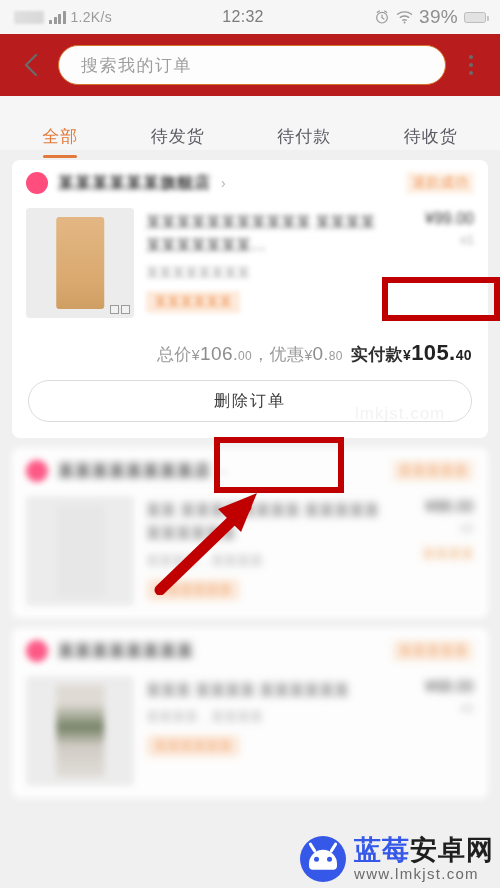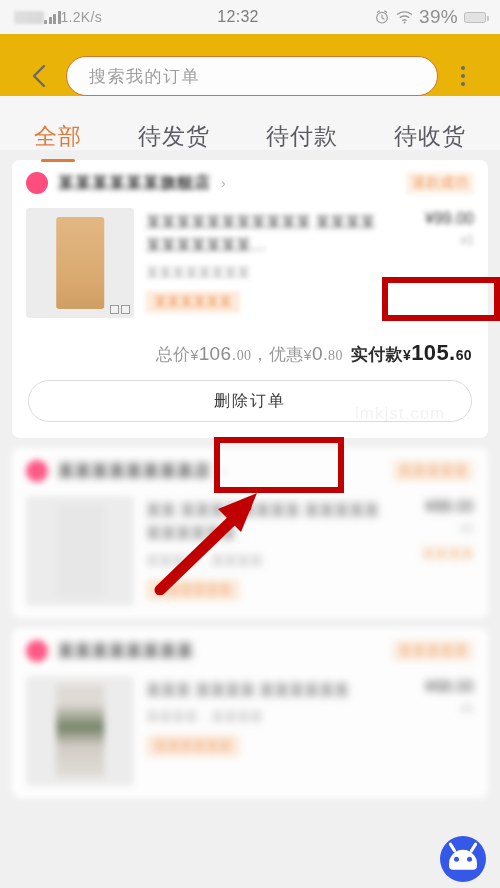--- a/index.html
+++ b/index.html
@@ -19,21 +19,21 @@
   .statusbar {
     height: 34px;
     background: #f6f6f6;
     display: flex;
     align-items: center;
     padding: 0 14px;
     color: #8d8d8d;
     font-size: 15px;
     letter-spacing: .3px;
   }
-  .sb-left { display: flex; align-items: center; flex: 0 0 auto; }
+  .sb-left { display: flex; align-items: center; gap: 5px; flex: 0 0 auto; }
   .sb-center { flex: 1; text-align: center; color: #7d7d7d; font-size: 16px; }
   .sb-right { display: flex; align-items: center; gap: 6px; flex: 0 0 auto; }
   .carrier-blur {
     width: 30px; height: 13px;
     background: linear-gradient(90deg, #d8d8d8, #cfcfcf);
     border-radius: 2px;
     filter: blur(1.6px);
     opacity: .75;
   }
   .sig-bars { display: flex; align-items: flex-end; gap: 1.5px; height: 13px; }
@@ -52,24 +52,24 @@
   }
   .batt::after {
     content: ""; position: absolute; right: -4px; top: 3px;
     width: 2px; height: 5px; background: #c6c6c6; border-radius: 0 1px 1px 0;
   }
   .pct { font-size: 19px; color: #8f8f8f; }
 
   
   .header {
     height: 62px;
-    background: #eab308;
+    background: #b91c1c;
     display: flex;
-    align-items: flex-end;
-    padding: 0 22px;
+    align-items: center;
+    padding: 0 14px;
     gap: 10px;
   }
   .back-btn {
     width: 34px; height: 40px;
     display: flex; align-items: center; justify-content: center;
     flex: 0 0 auto;
   }
   .searchbox {
     flex: 1;
     height: 40px;
@@ -97,21 +97,21 @@
   .tabs {
     height: 54px;
     background: #f6f6f6;
     display: flex;
     align-items: center;
     justify-content: space-around;
     padding: 0 6px;
     position: relative;
   }
   .tab {
-    font-size: 23px;
+    font-size: 17px;
     color: #5b5b63;
     letter-spacing: 1px;
     position: relative;
     padding: 6px 2px 12px;
     white-space: nowrap;
     margin-top: 32px;
   }
   .tab.active { color: #e2793a; }
   .tab.active::after {
     content: "";
@@ -207,21 +207,21 @@
 
   
   .total-row {
     text-align: right;
     padding: 10px 16px 14px;
     font-size: 17px;
     color: #9a9a9a;
     letter-spacing: .4px;
   }
   .total-row .num { font-size: 19px; color: #8d8d8d; }
-  .total-row .cents { font-size: 14px; font-family: Liberation Serif, serif; }
+  .total-row .cents { font-size: 12px; }
   .total-row .pay-label { color: #2f2f2f; font-weight: bold; margin-left: 8px; }
   .total-row .pay-num { color: #222; font-weight: bold; font-size: 22px; }
   .total-row .pay-cents { color: #222; font-weight: bold; font-size: 14px; }
   .yen { font-size: 14px; }
 
   
   .actions {
     display: flex; justify-content: center;
     gap: 16px; padding: 0 16px 16px; flex-direction: column;
   }
@@ -372,21 +372,21 @@
           <div class="goods-title">某某某某某某某某某某某 某某某某某某某某某某某…</div>
           <div class="goods-spec">某某某某某某某某</div>
           <span class="goods-tag">某某某某某某</span>
         </div>
         <div class="goods-right">
           <div class="goods-price">¥99.00</div>
           <div class="goods-qty">x1</div>
         </div>
       </div>
       <div class="total-row">
-        <span>总价</span><span class="yen">¥</span><span class="num">106</span>.<span class="cents">00</span>，<span>优惠</span><span class="yen">¥</span><span class="num">0</span>.<span class="cents">80</span><span class="pay-label">实付款</span><span class="yen pay-cents">¥</span><span class="pay-num">105</span><span class="pay-num">.</span><span class="pay-cents">60</span>
+        <span>总价</span><span class="yen">¥</span><span class="num">106</span>.<span class="cents">00</span>，<span>优惠</span><span class="yen">¥</span><span class="num">0</span>.<span class="cents">80</span><span class="pay-label">实付款</span><span class="yen pay-cents">¥</span><span class="pay-num">105</span><span class="pay-num">.</span><span class="pay-cents">40</span>
       </div>
       <div class="actions">
         <div class="act-btn">删除订单</div>
       </div>
     </div>
 
     <div class="card blurred">
       <div class="shop-row">
         <span class="shop-dot"></span>
         <span class="shop-name">某某某某某某某某店</span>
@@ -444,16 +444,21 @@
     <path d="M117 8 L78 24 L101 47 Z" fill="#c00000"></path>
   </svg>
 
   <div class="wm-logo">
     <div class="wm-bot">
       <span class="ant-l"></span>
         <span class="ant-r"></span>
       <span class="head"></span>
     </div>
     <div class="wm-text">
+      <div class="wm-cn">
+        <span class="b">蓝莓</span>
+          <span class="k">安卓网</span>
+      </div>
+      <div class="wm-url">www.lmkjst.com</div>
     </div>
   </div>
 
 </div>
 
 </body></html>

